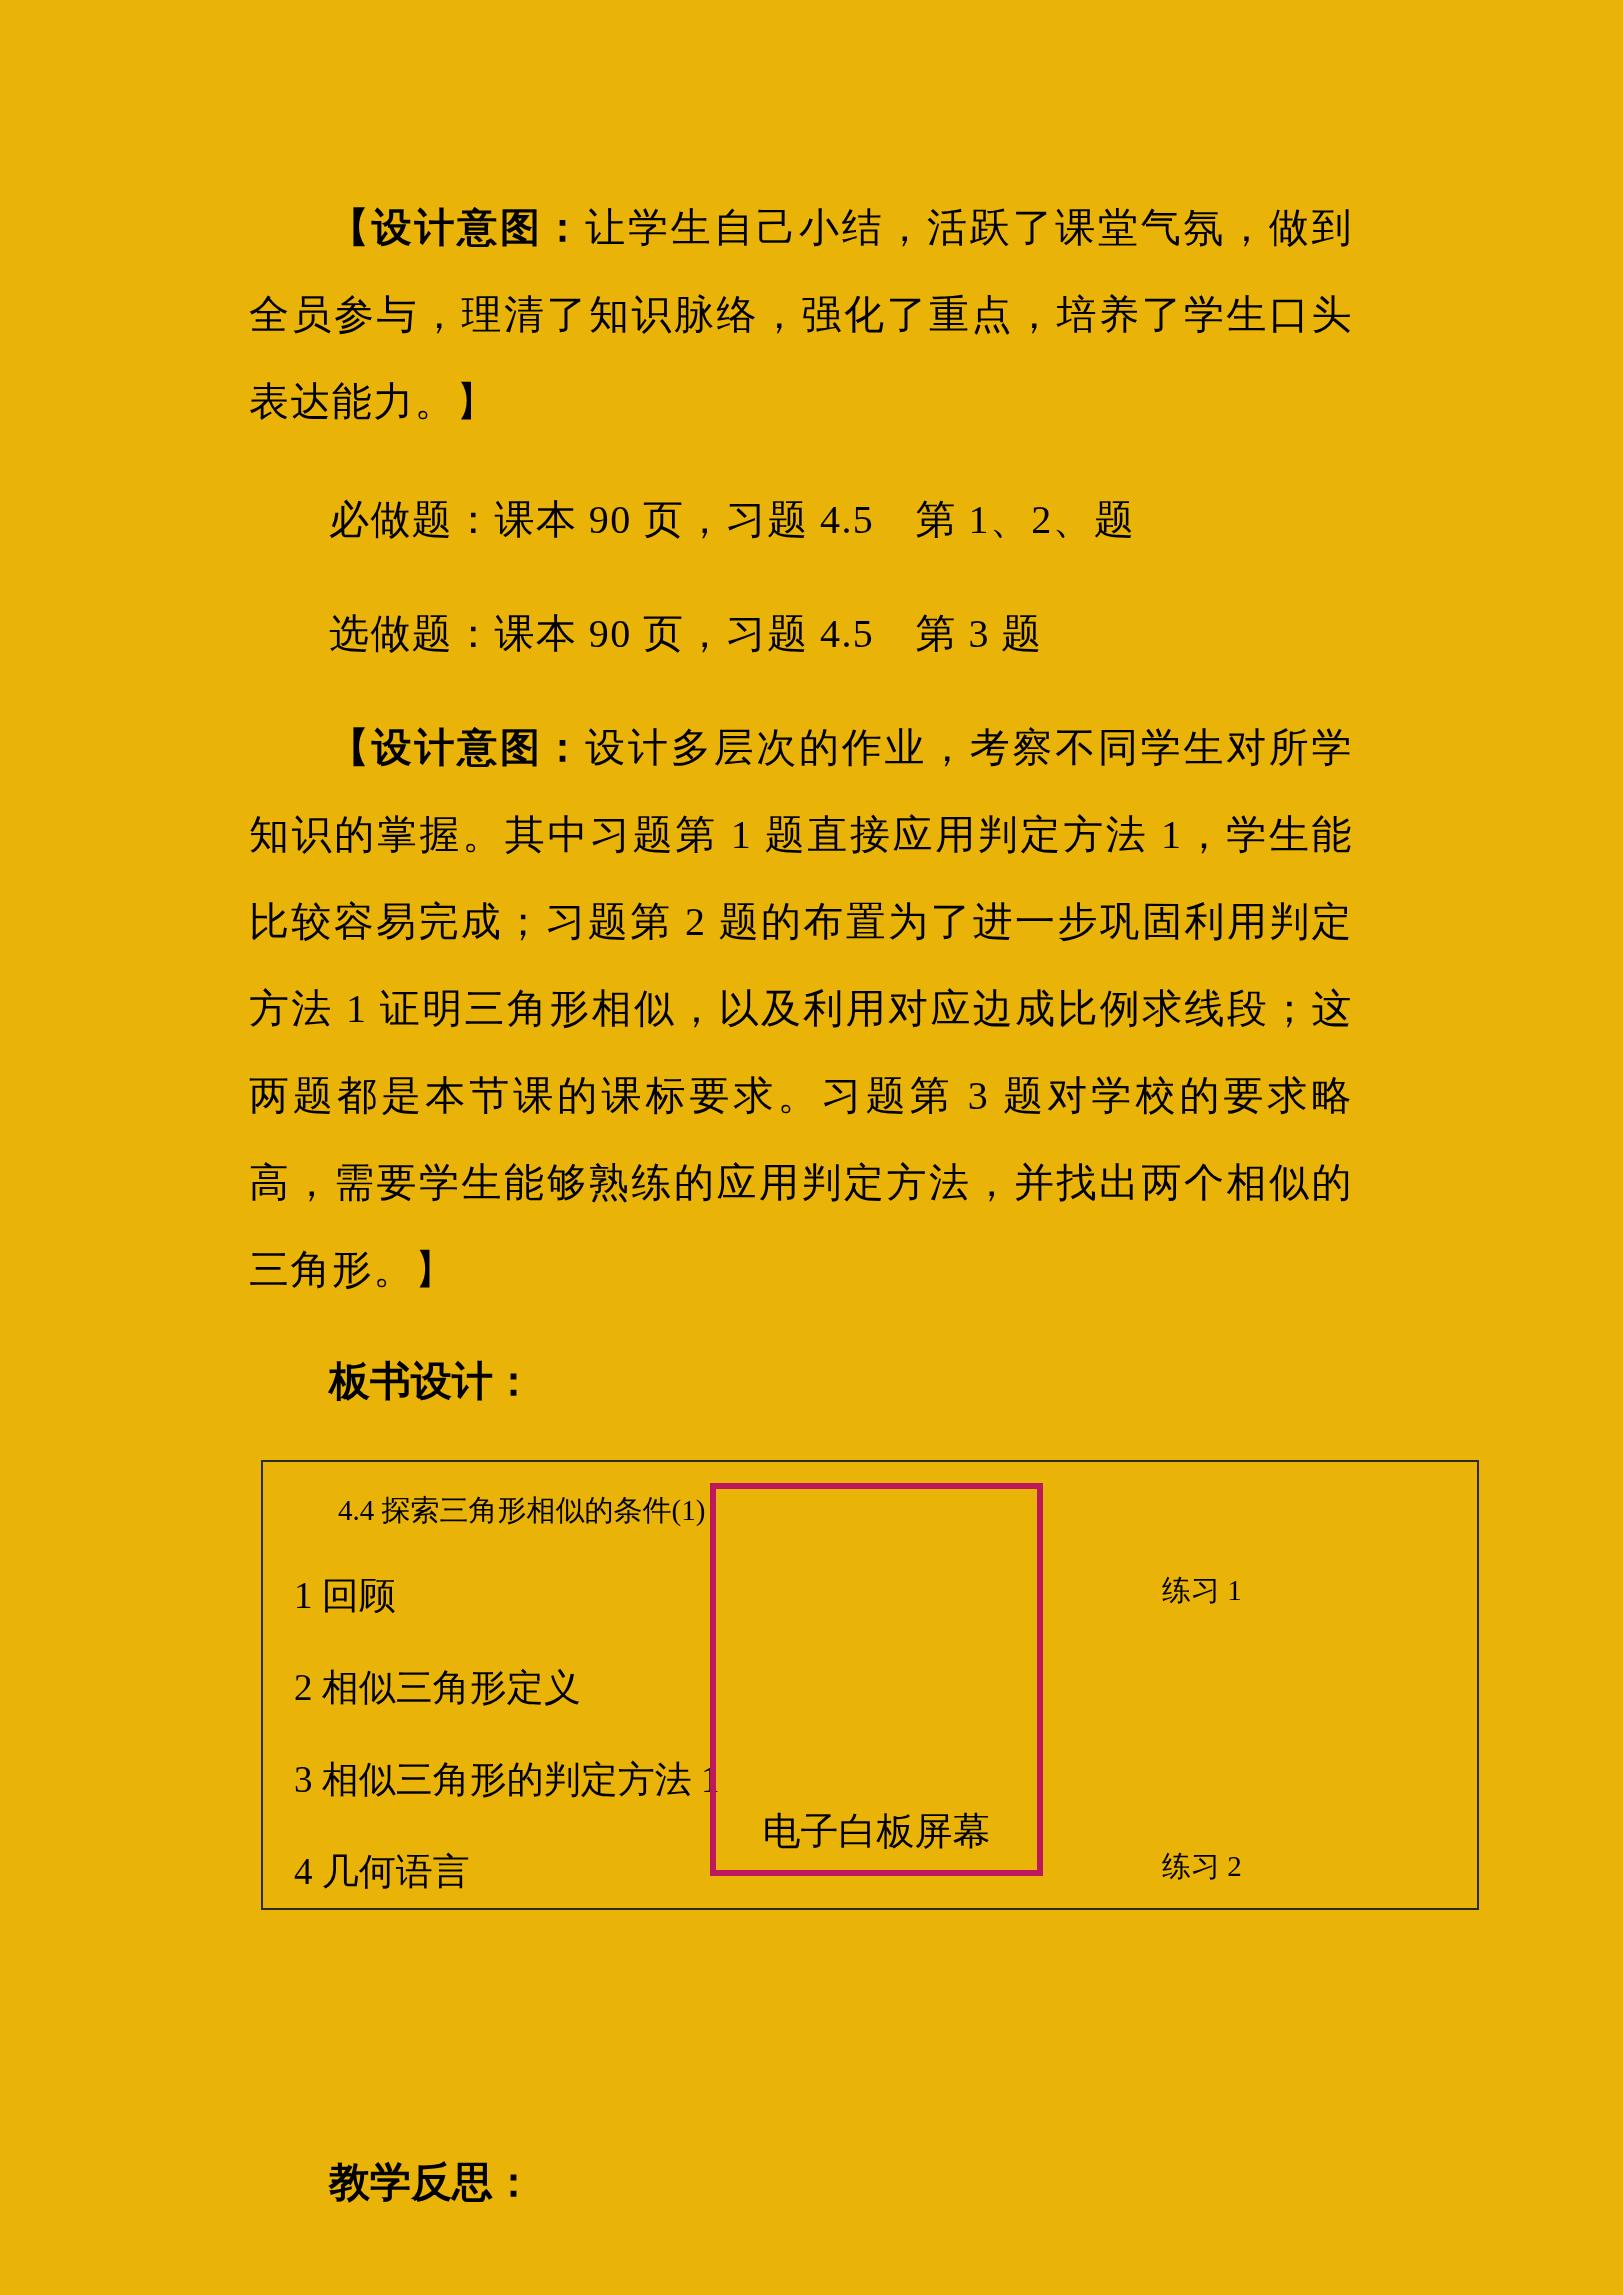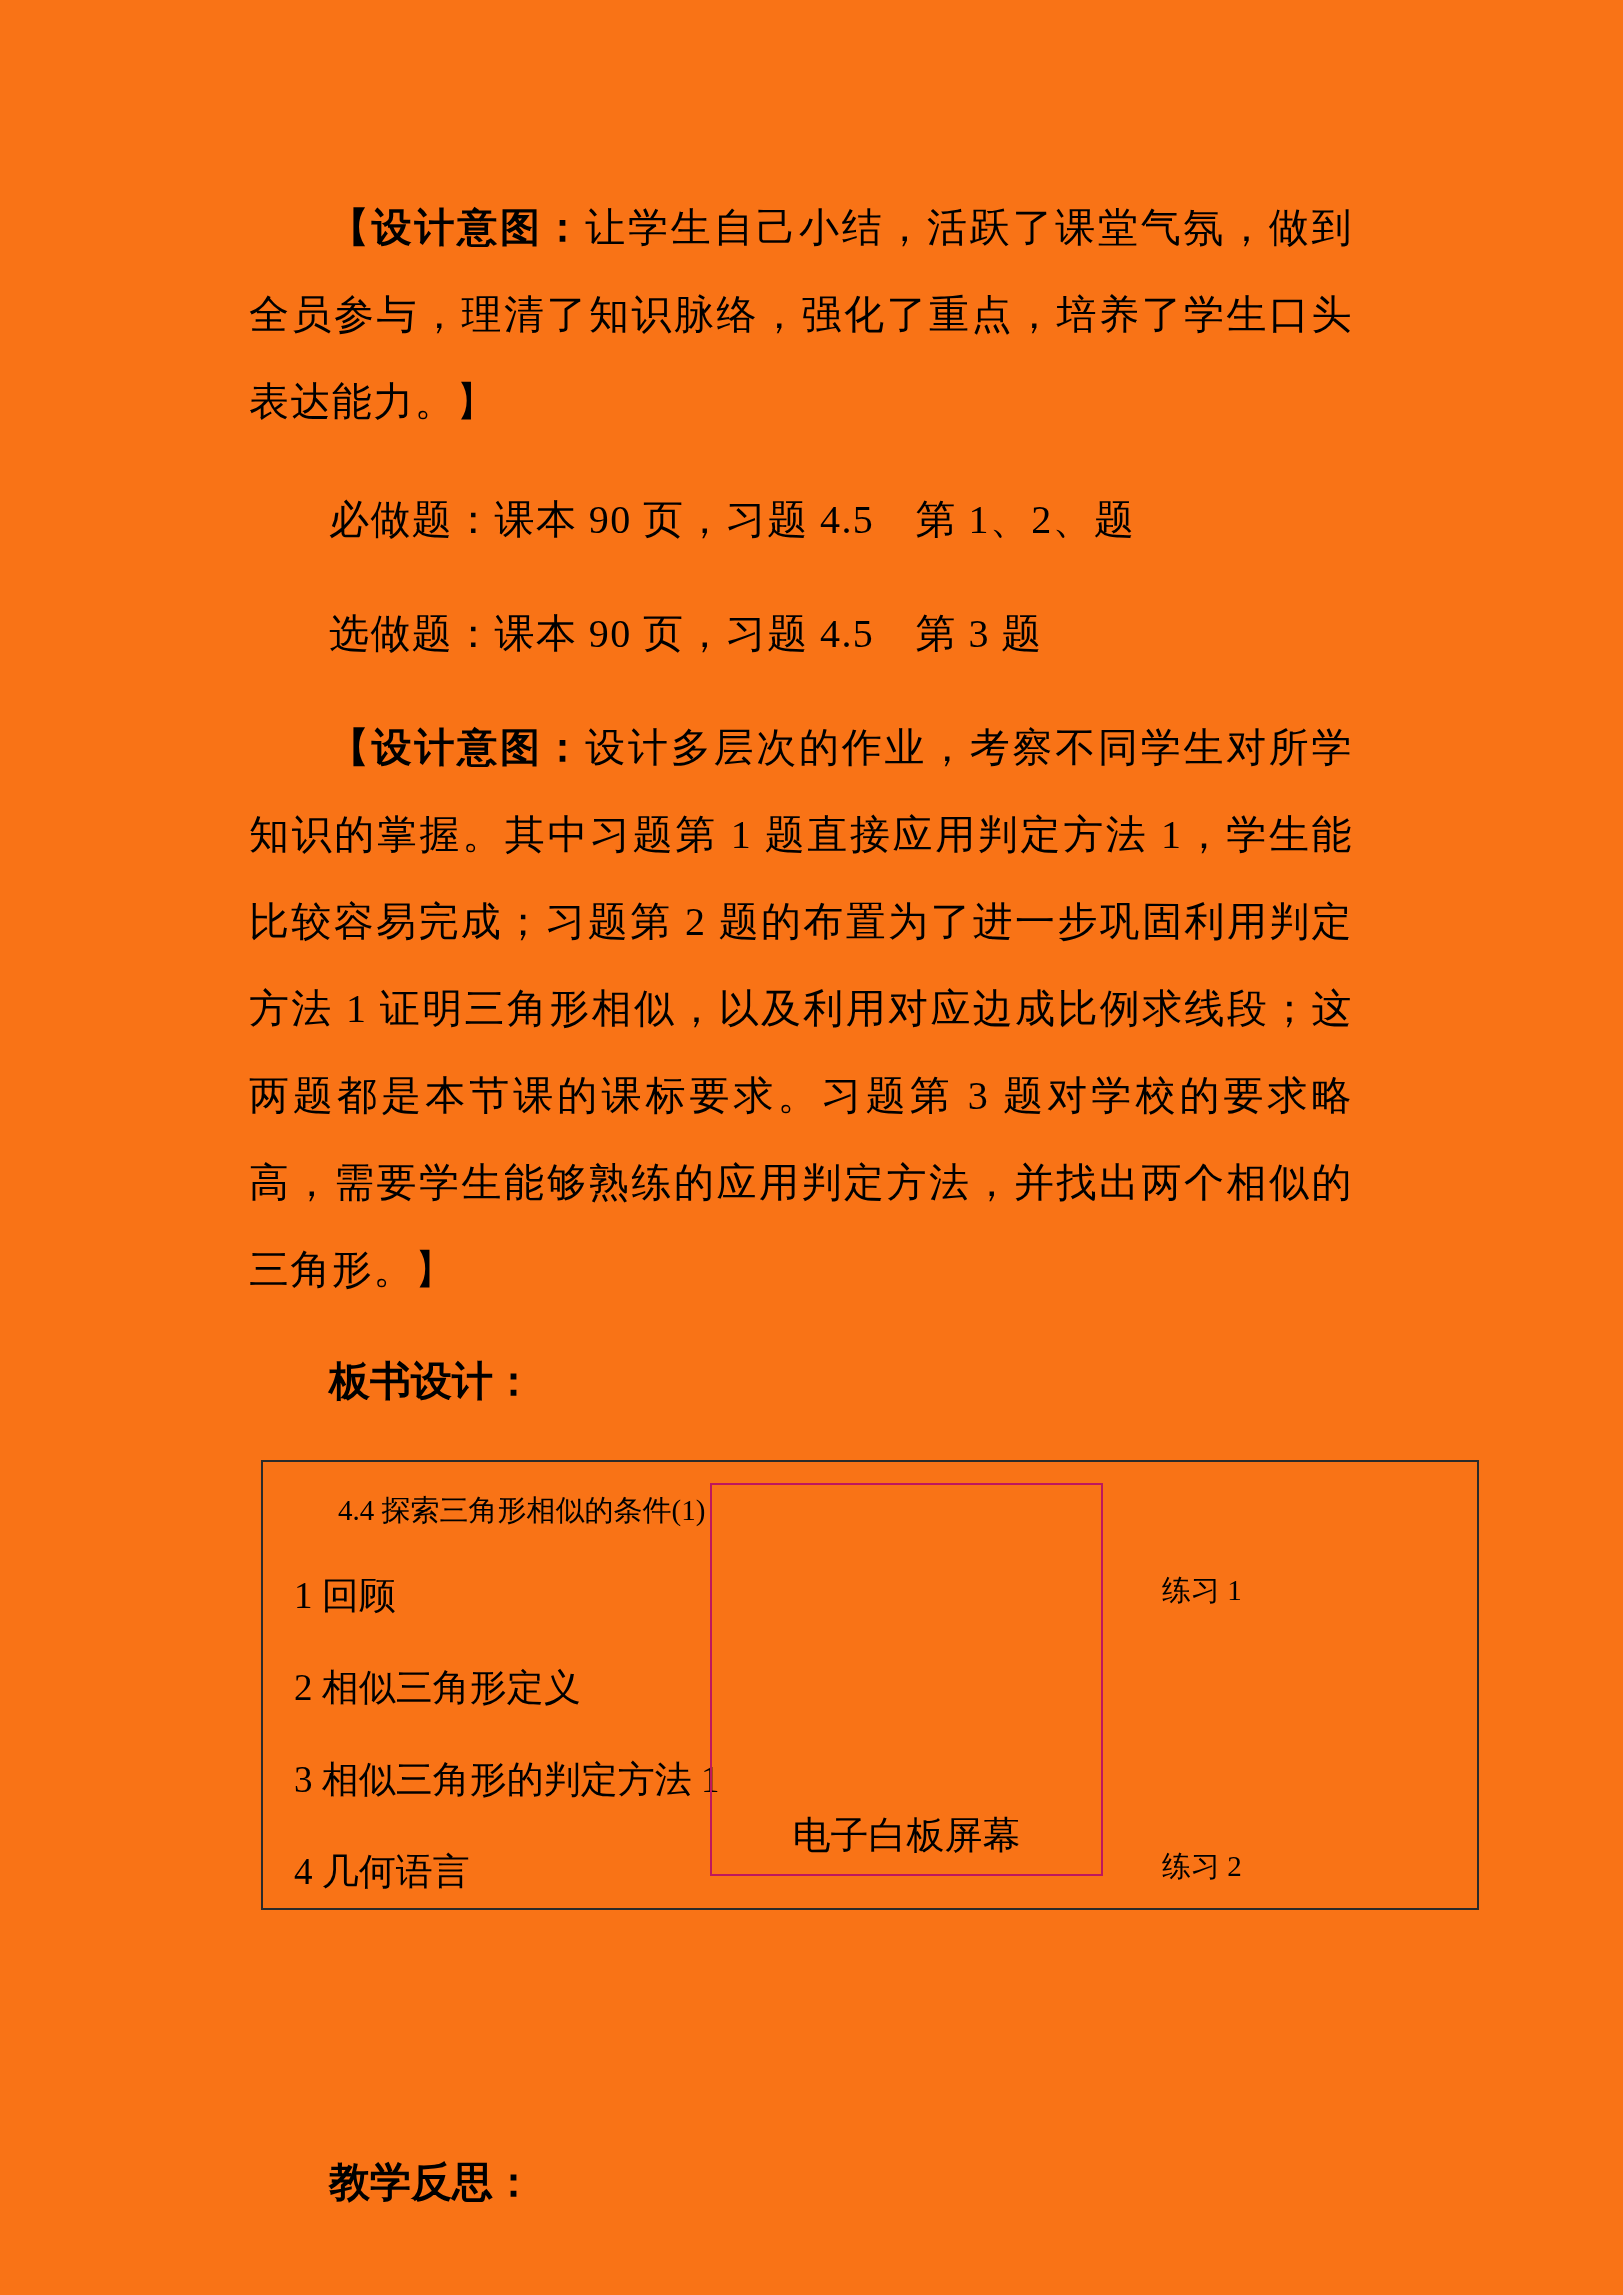--- a/index.html
+++ b/index.html
@@ -4,21 +4,21 @@
 <style>
   html, body {
     margin: 0;
     padding: 0;
     background: #ffffff;
   }
   .page {
     position: relative;
     width: 1623px;
     height: 2295px;
-    background: #f97316;
+    background: #eab308;
     color: #000000;
     font-family: "Liberation Serif", "DejaVu Serif", serif;
     overflow: hidden;
   }
   .content {
     padding: 184px 270px 0 249px;
   }
   p.body-par {
     font-size: 40px;
     line-height: 87px;
@@ -73,23 +73,23 @@
     white-space: nowrap;
   }
   .board-left-item.i0 { top: 109px; }
   .board-left-item.i1 { top: 201px; }
   .board-left-item.i2 { top: 293px; }
   .board-left-item.i3 { top: 385px; text-align: right; }
   .board-screen {
     position: absolute;
     left: 447px;
     top: 20.5px;
-    width: 393px;
+    width: 333px;
     height: 393px;
-    border: 2px solid #be185d;
+    border: 6px solid #be185d;
     box-sizing: border-box;
   }
   .board-screen-label {
     position: absolute;
     left: 0;
     right: 0;
     bottom: 12.3px;
     text-align: center;
     font-size: 38px;
     white-space: nowrap;

